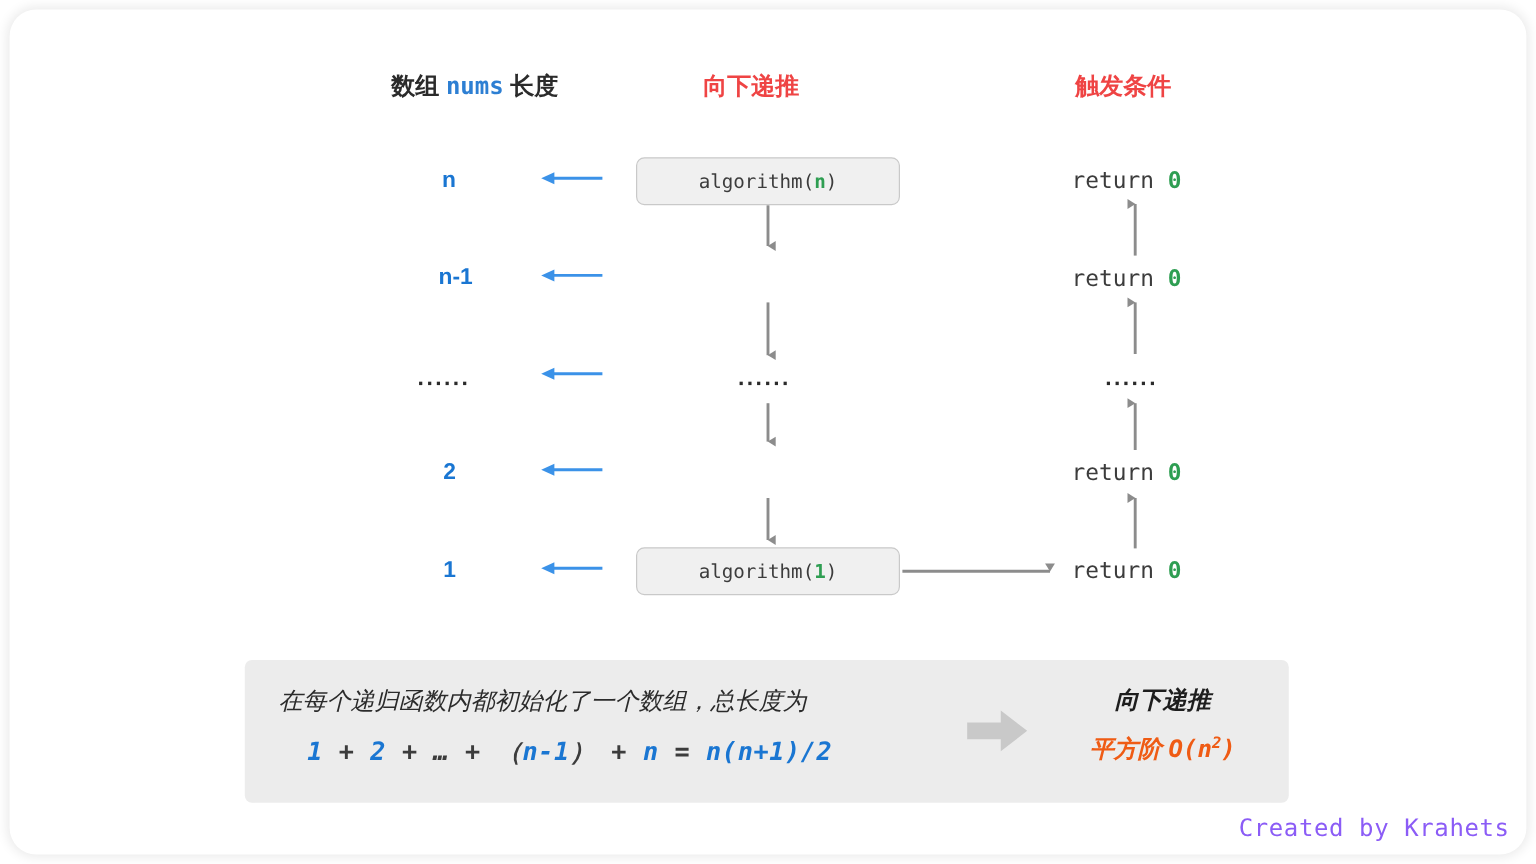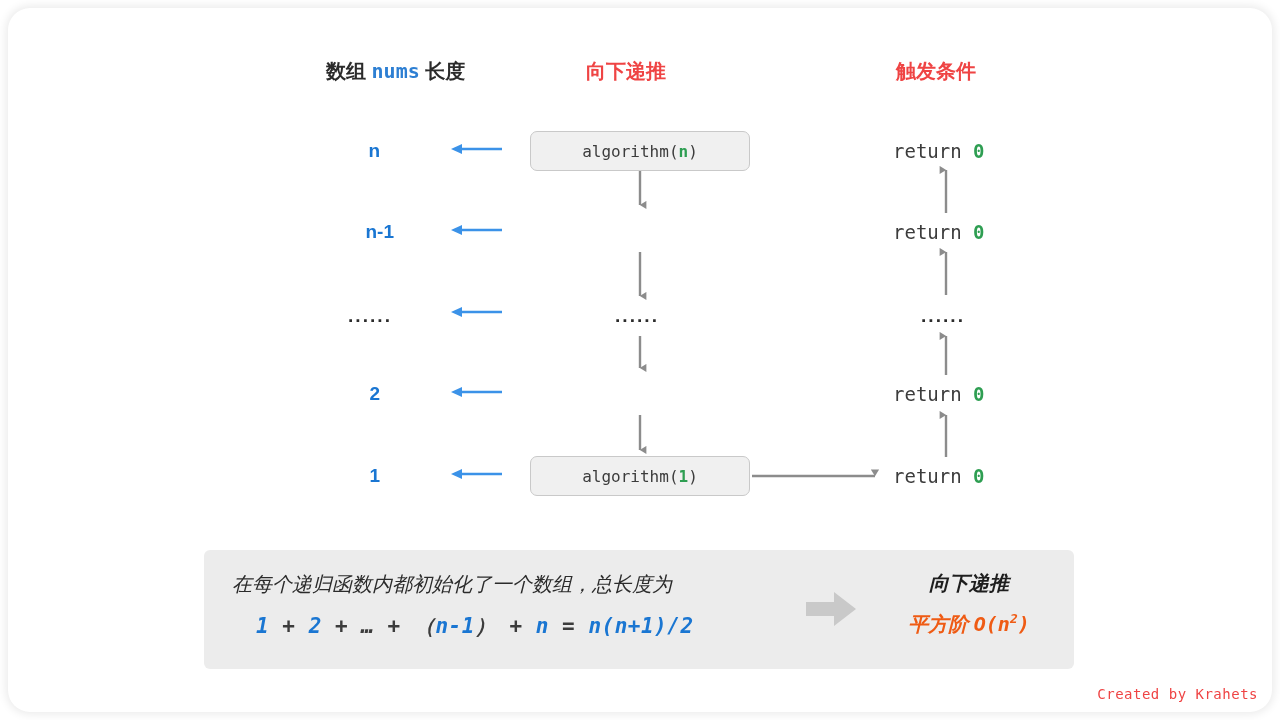--- a/index.html
+++ b/index.html
@@ -183,22 +183,22 @@
     left: 600px;
     top: 40px;
   }
 
   
   .credit {
     position: absolute;
     right: 22px;
     bottom: 18px;
     font-family: "DejaVu Sans Mono", "Liberation Mono", monospace;
-    font-size: 14px;
-    color: #ef4444;
+    font-size: 20px;
+    color: #8b5cf6;
     letter-spacing: 0.5px;
     white-space: nowrap;
   }
 </style>
 </head>
 <body>
 
 <div id="canvas">
   <div class="card"></div>
 

